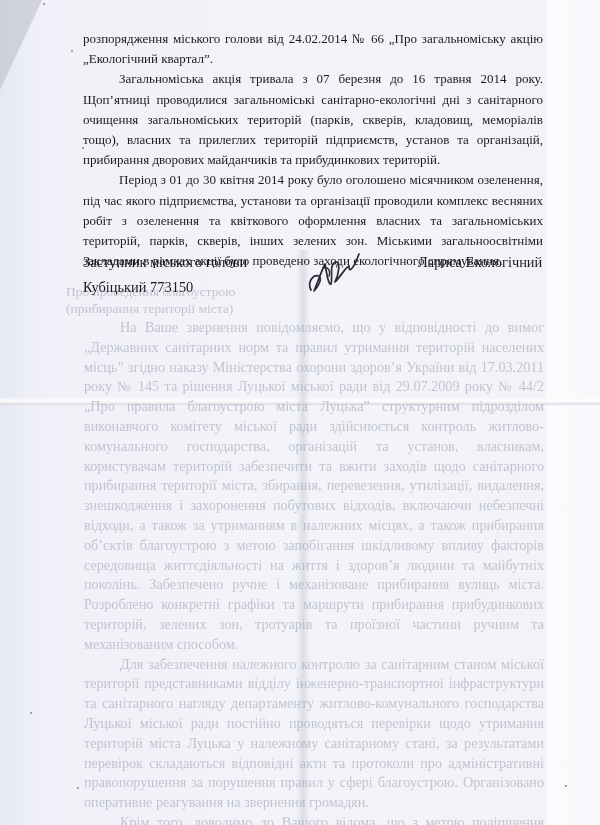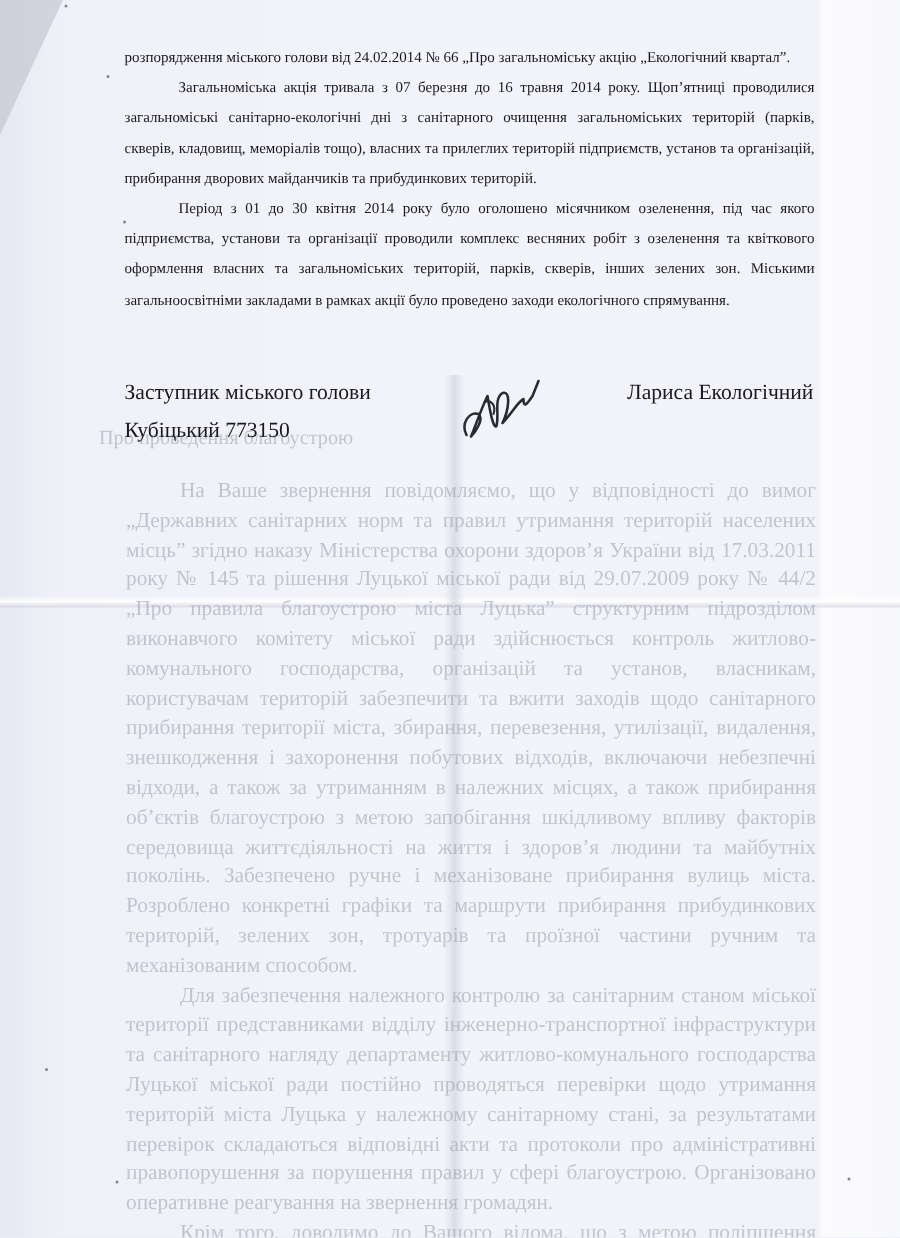--- a/index.html
+++ b/index.html
@@ -48,21 +48,21 @@
       width: 14px;
       height: 575px;
       background: linear-gradient(90deg, rgba(210,212,224,0) 0%, rgba(200,203,216,0.55) 50%, rgba(210,212,224,0) 100%);
     }
     .content {
       position: absolute;
       left: 83px;
       top: 29px;
       width: 460px;
       color: #1a1a1e;
-      font-size: 10px;
+      font-size: 13px;
       line-height: 20.2px;
     }
     .para {
       margin: 0;
       text-align: justify;
       text-align-last: left;
     }
     .indent {
       text-indent: 36px;
     }
@@ -136,20 +136,21 @@
 </head>
 <body>
 
 <div class="page">
   <div class="corner-fold"></div>
   <div class="crease-h"></div>
   <div class="crease-v"></div>
 
   <div class="bleed-head">
     <div>Про проведення благоустрою</div>
+    <div>(прибирання території міста)</div>
   </div>
   <div class="bleed">
     <p class="indent">На Ваше звернення повідомляємо, що у відповідності до вимог „Державних санітарних норм та правил утримання територій населених місць” згідно наказу Міністерства охорони здоров’я України від 17.03.2011 року № 145 та рішення Луцької міської ради від 29.07.2009 року № 44/2 „Про правила благоустрою міста Луцька” структурним підрозділом виконавчого комітету міської ради здійснюється контроль житлово-комунального господарства, організацій та установ, власникам, користувачам територій забезпечити та вжити заходів щодо санітарного прибирання території міста, збирання, перевезення, утилізації, видалення, знешкодження і захоронення побутових відходів, включаючи небезпечні відходи, а також за утриманням в належних місцях, а також прибирання об’єктів благоустрою з метою запобігання шкідливому впливу факторів середовища життєдіяльності на життя і здоров’я людини та майбутніх поколінь. Забезпечено ручне і механізоване прибирання вулиць міста. Розроблено конкретні графіки та маршрути прибирання прибудинкових територій, зелених зон, тротуарів та проїзної частини ручним та механізованим способом.</p>
     <p class="indent">Для забезпечення належного контролю за санітарним станом міської території представниками відділу інженерно-транспортної інфраструктури та санітарного нагляду департаменту житлово-комунального господарства Луцької міської ради постійно проводяться перевірки щодо утримання територій міста Луцька у належному санітарному стані, за результатами перевірок складаються відповідні акти та протоколи про адміністративні правопорушення за порушення правил у сфері благоустрою. Організовано оперативне реагування на звернення громадян.</p>
     <p class="indent">Крім того, доводимо до Вашого відома, що з метою поліпшення стану довкілля, залучення широких верств населення до благоустрою, озеленення та приведення в належний санітарний стан міста Луцька, в рамках проведення щорічної всеукраїнської акції „За чисте довкілля” було прийнято</p>
   </div>
 
   <div class="content">
     <p class="para">розпорядження міського голови від 24.02.2014 № 66 „Про загальноміську акцію „Екологічний квартал”.</p>
     <p class="para indent">Загальноміська акція тривала з 07 березня до 16 травня 2014 року. Щоп’ятниці проводилися загальноміські санітарно-екологічні дні з санітарного очищення загальноміських територій (парків, скверів, кладовищ, меморіалів тощо), власних та прилеглих територій підприємств, установ та організацій, прибирання дворових майданчиків та прибудинкових територій.</p>

